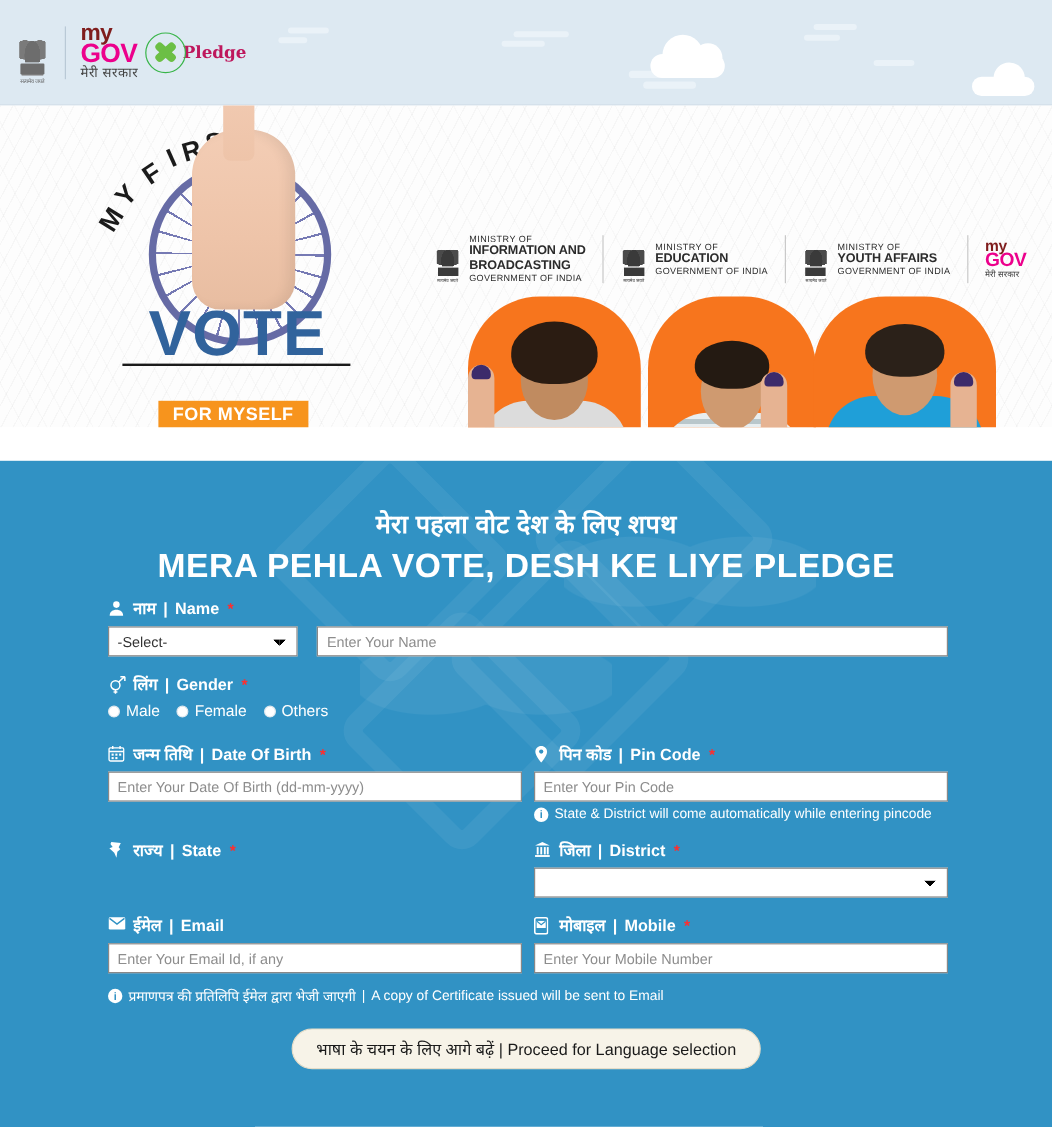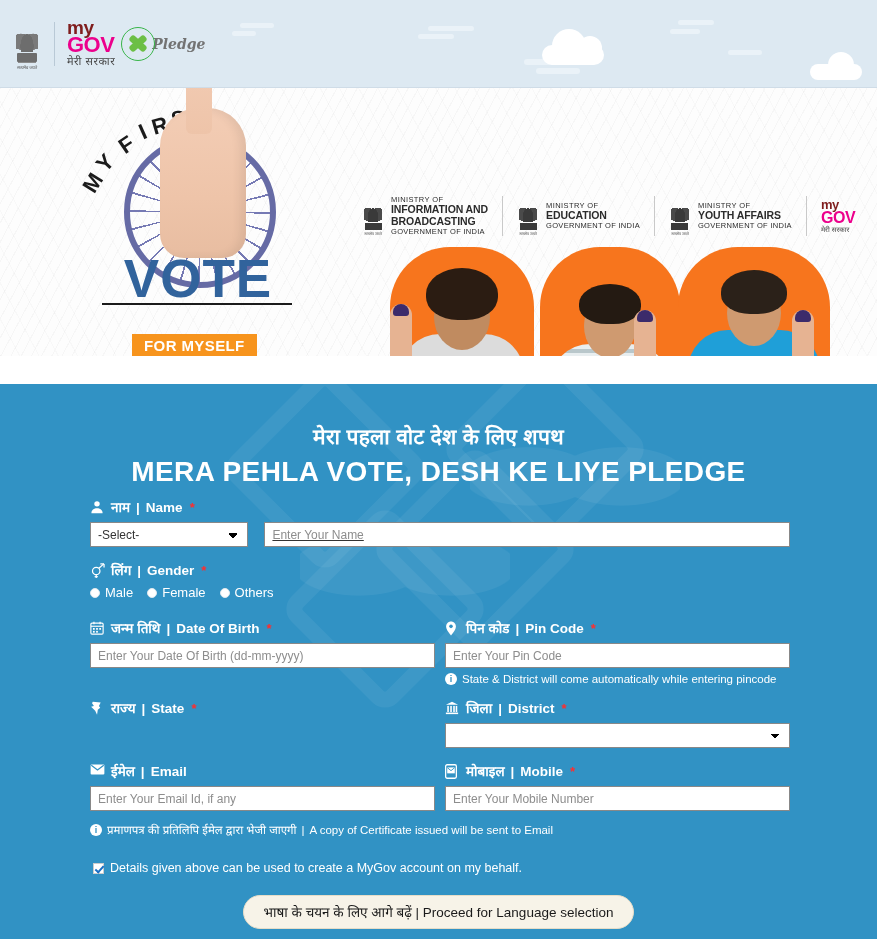--- a/index.html
+++ b/index.html
@@ -88,21 +88,21 @@
     display: flex; align-items: center; justify-content: center;
   }
   .pledge-circle::before, .pledge-circle::after {
     content: ""; position: absolute;
     width: 20px; height: 7px; border-radius: 3px; background: #6cbf45;
   }
   .pledge-circle::before { transform: rotate(42deg); }
   .pledge-circle::after  { transform: rotate(-42deg); }
   .pledge-word {
     font-family: "DejaVu Serif", serif;
-    font-style: italic; font-size: 14px; color: #737373;
+    font-size: 14px; color: #be185d;
     margin-left: -3px; font-weight: bold;
   }
   .cloud {
     position: absolute; background: #ffffff; border-radius: 40px; opacity: 1;
     z-index: 1;
   }
   .cloud.c1 { width: 62px; height: 20px; left: 542px; top: 45px; }
   .cloud.c1::before { content:""; position:absolute; width:34px;height:34px;border-radius:50%;background:#fff;left:10px;top:-16px;}
   .cloud.c1::after  { content:""; position:absolute; width:24px;height:24px;border-radius:50%;background:#fff;left:36px;top:-9px;}
   .wisp { position: absolute; background: #eaf2f8; border-radius: 6px; z-index: 1; }
@@ -550,21 +550,21 @@
               </span>
               <span>नाम</span>
                 <span class="sep">|</span>
                 <span>Name</span>
                 <span class="star">*</span>
             </div>
             <div style="display:flex;">
               <select class="sel" style="width:168px;">
                 <option>-Select-</option>
               </select>
-              <input class="txt" style="width: 564px; margin-left: 16px; text-decoration: underline;" placeholder="Enter Your Name">
+              <input class="txt" style="width: 564px; margin-left: 16px;" placeholder="Enter Your Name">
             </div>
           </div>
         </div>
 
         <div class="gap-sm"></div>
 
         <div class="row">
           <div style="width:700px;">
             <div class="label">
               <span class="ic">
@@ -721,24 +721,20 @@
 
         <div class="row" style="margin-top:6px;">
           <div class="hint">
             <span class="info">i</span>
             <span>प्रमाणपत्र की प्रतिलिपि ईमेल द्वारा भेजी जाएगी</span>
               <span> | </span>
               <span>A copy of Certificate issued will be sent to Email</span>
           </div>
         </div>
 
-        <div class="checkline">
-          <span class="chk"></span>
-          <span>Details given above can be used to create a MyGov account on my behalf.</span>
-        </div>
 
         <div class="btn-wrap">
           <button class="proceed">
             <span>भाषा के चयन के लिए आगे बढ़ें</span><span> | </span><span>Proceed for Language selection</span>
           </button>
         </div>
 
       </div>
     </div>
   </div>

